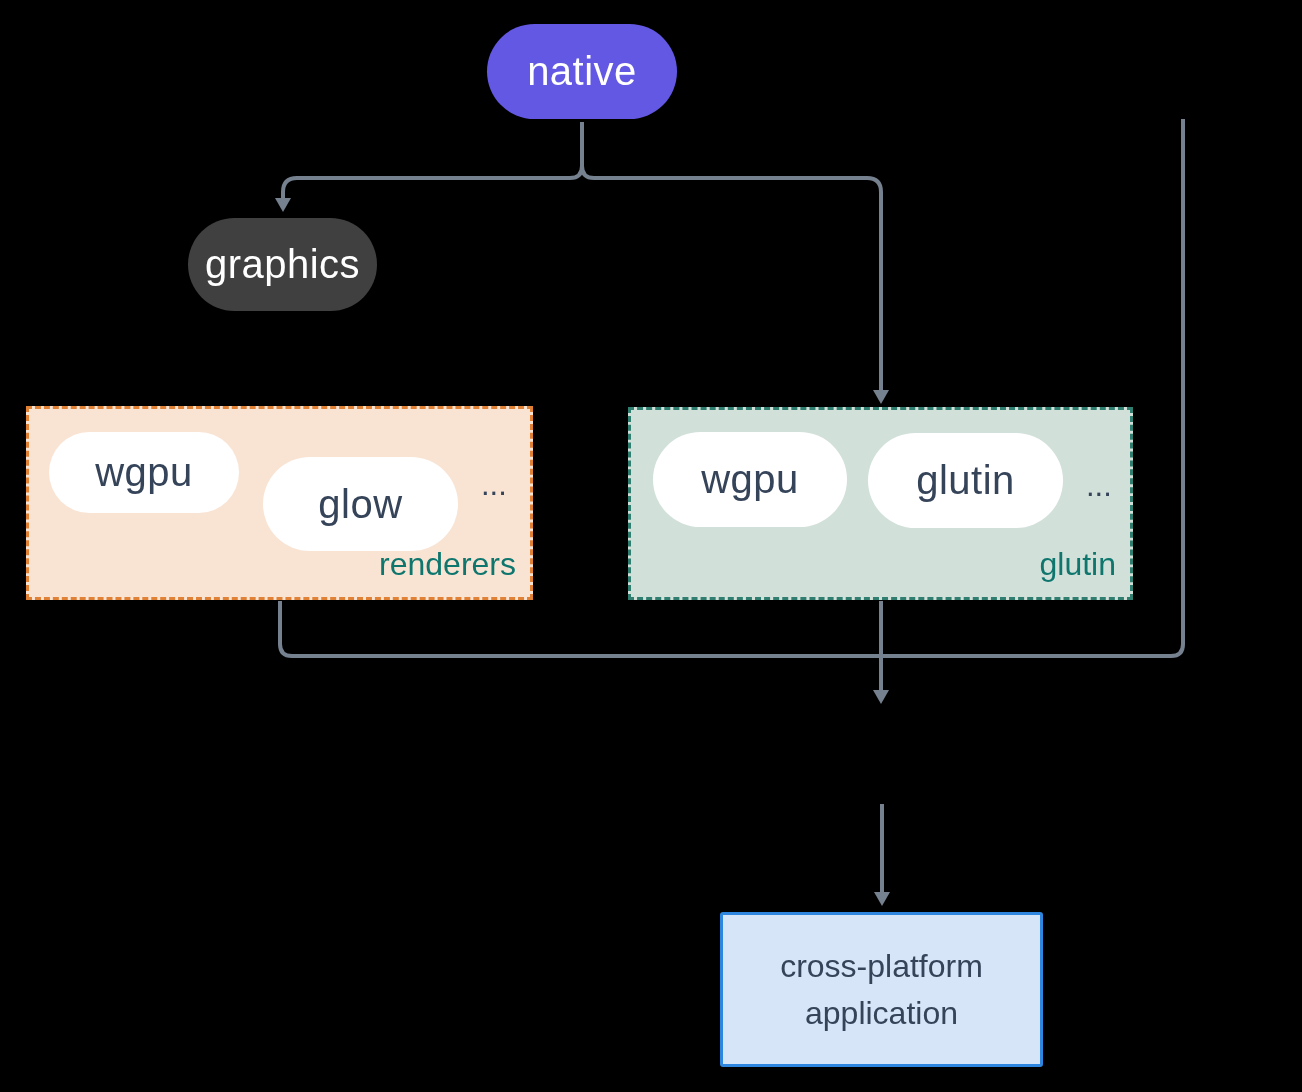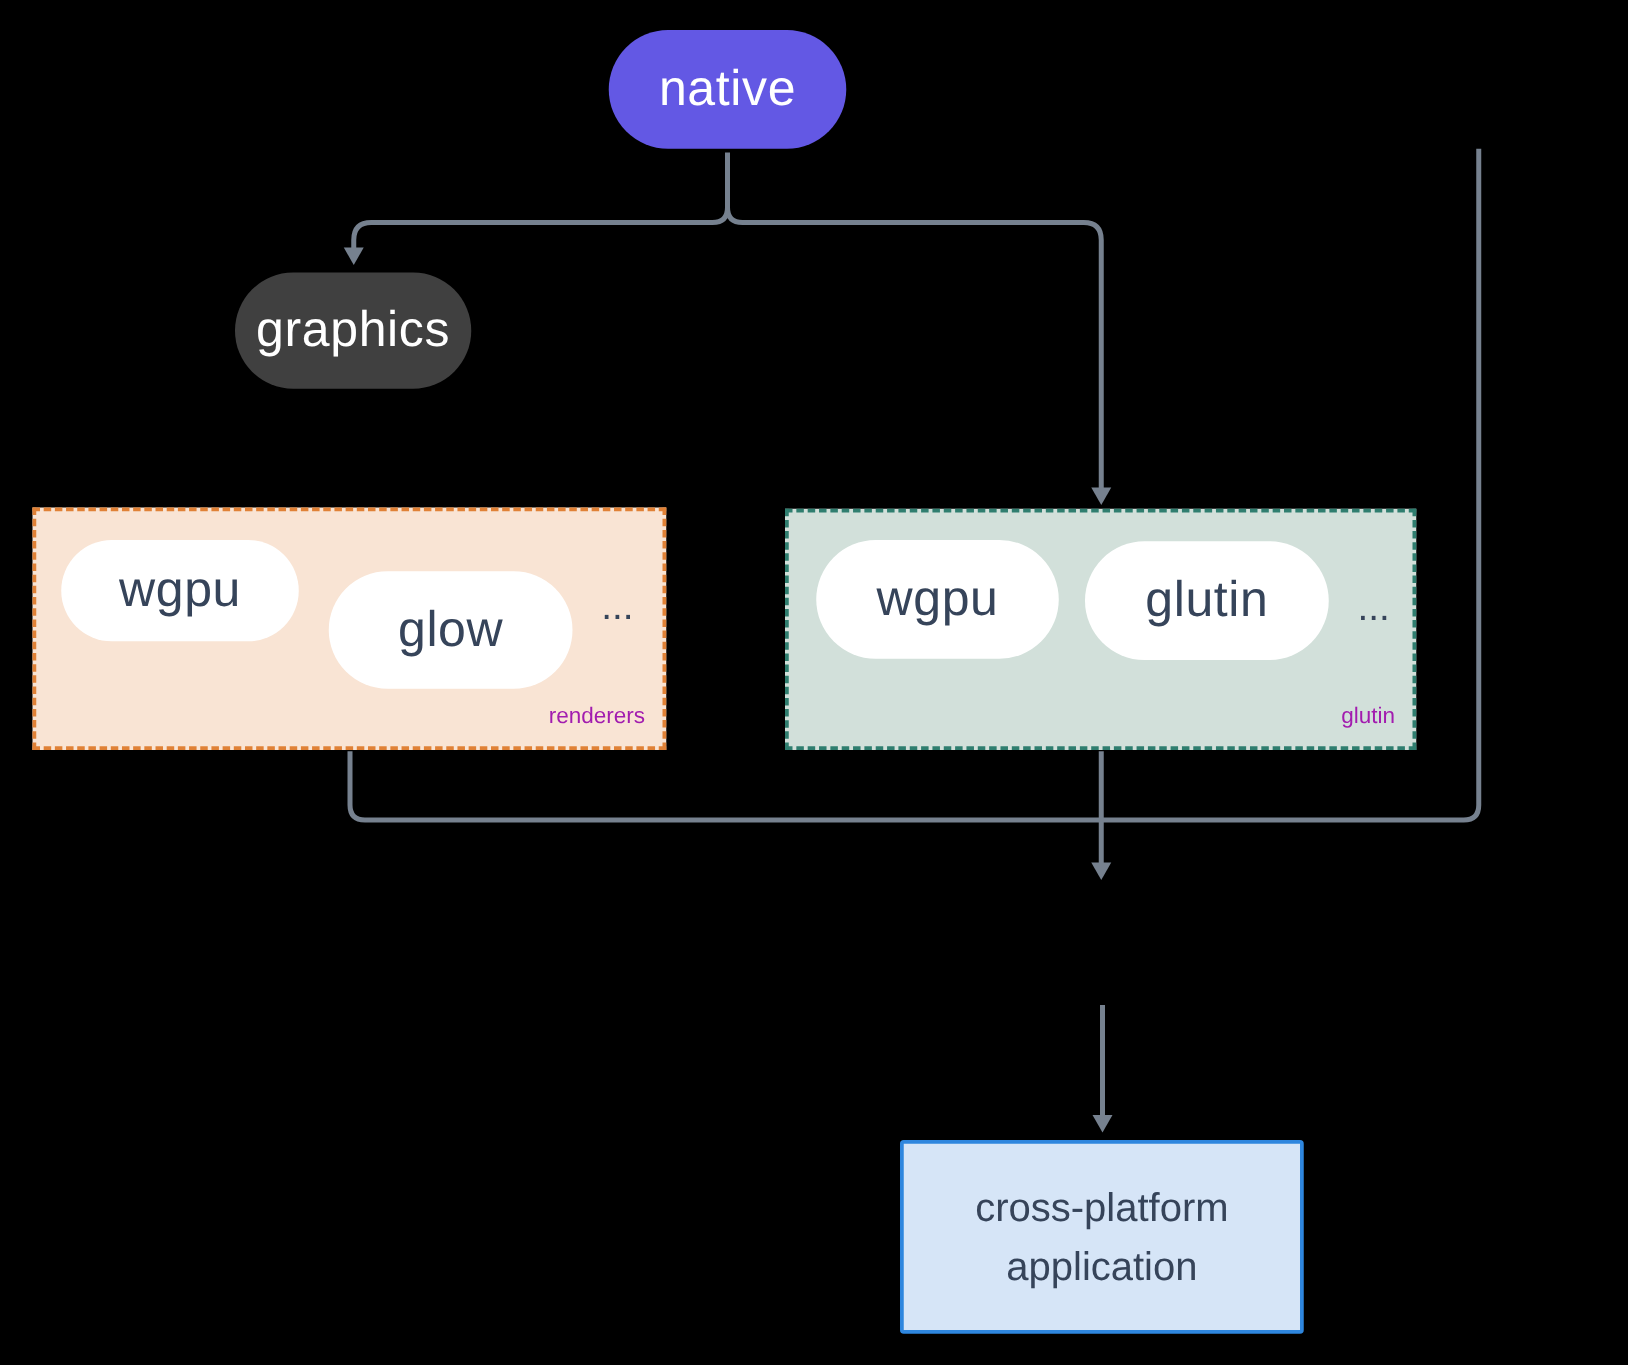--- a/index.html
+++ b/index.html
@@ -45,22 +45,22 @@
     border: 3px dashed #E08136;
   }
   .group.shells {
     left: 628px; top: 407px; width: 505px; height: 193px;
     background: #D2E0DA;
     border: 3px dashed #2F7E6F;
   }
   .group-label {
     position: absolute;
     right: 14px; bottom: 14px;
-    font-size: 18px;
-    color: #a21caf;
+    font-size: 32px;
+    color: #0f766e;
   }
   .ellipsis {
     position: absolute;
     top: 58px;
     font-size: 31px;
     color: #36445A;
   }
   .group.renderers .ellipsis { left: 452px; }
   .group.shells .ellipsis { left: 455px; }
 

